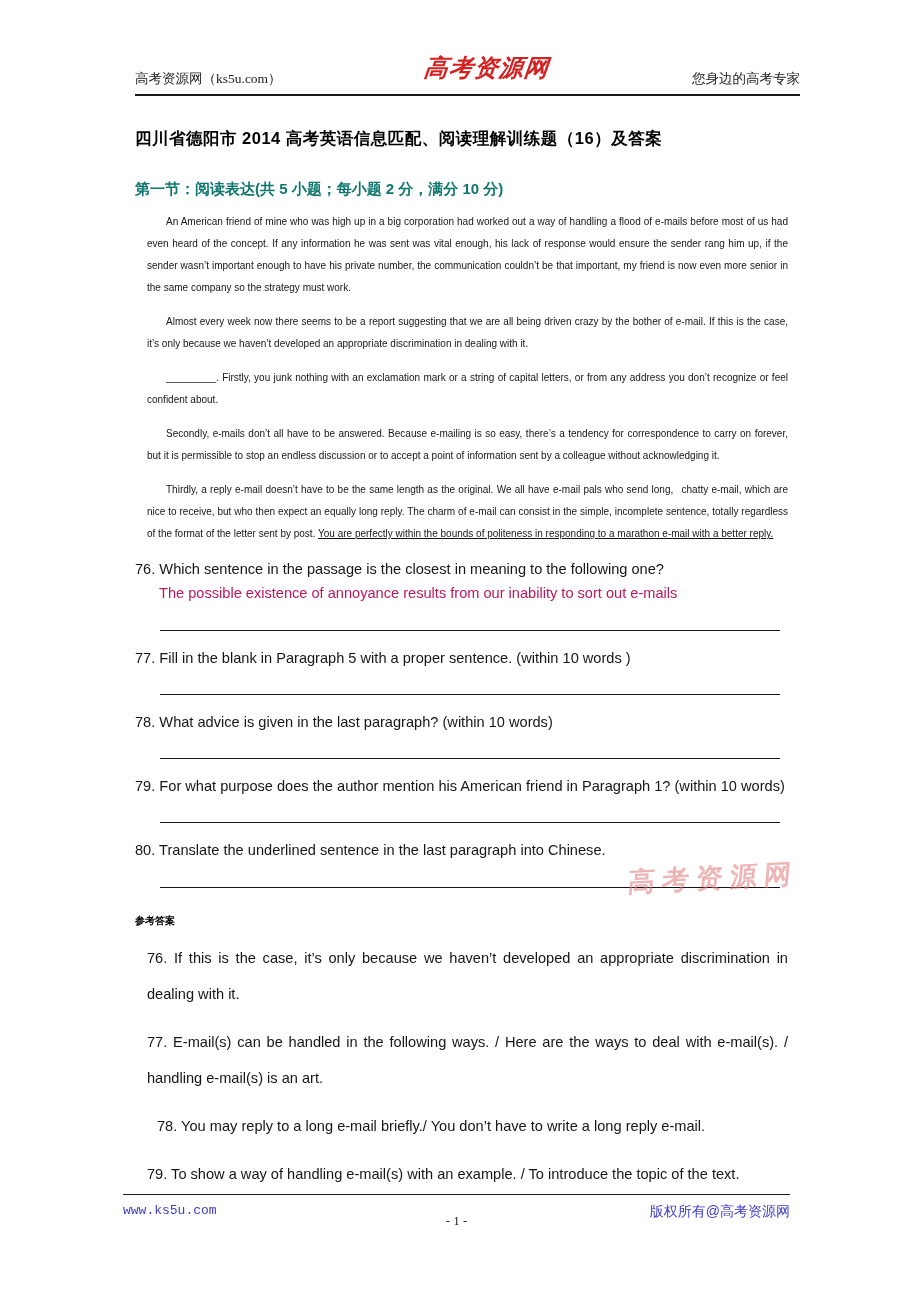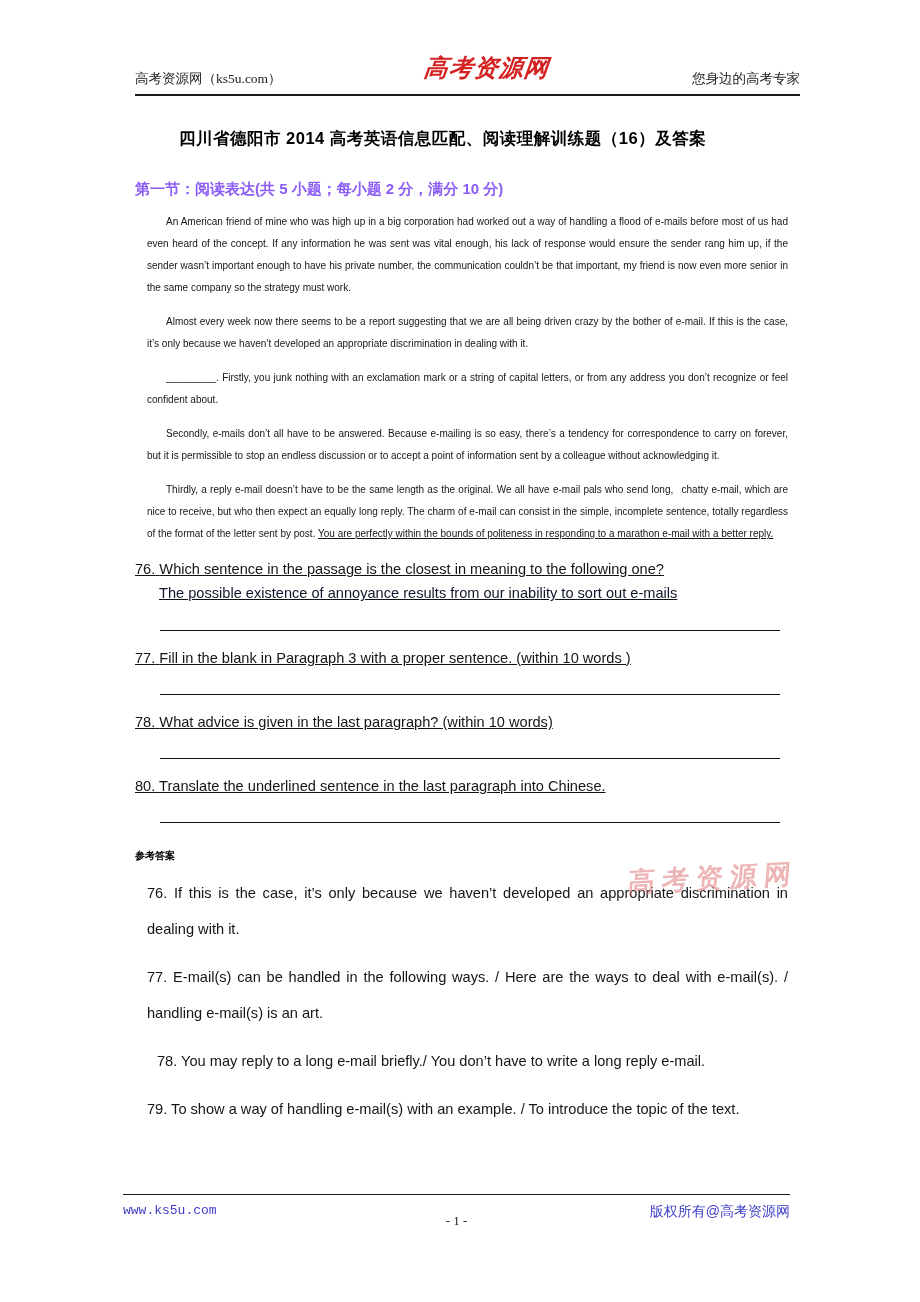--- a/index.html
+++ b/index.html
@@ -29,48 +29,47 @@
     font-size:24px;color:#d42222;
     transform:skewX(-6deg);
     letter-spacing:1px;
     position:relative;top:-4px;
   }
   
   .doc-title{
     margin-top:32px;
     font-size:16.5px;font-weight:bold;color:#000;
     letter-spacing:0.5px;
-    margin-left:44px;
   }
   .section-heading{
     margin-top:30px;
-    font-size:15px;font-weight:bold;color:#8b5cf6;
+    font-size:15px;font-weight:bold;color:#0f766e;
   }
   
   .passage{margin-top:8px;}
   .passage p{
     margin:12px;
     font-size:10px;line-height:22px;
     text-align:justify;
     text-indent:1.9em;
     color:#151515;
   }
   .u-sentence{text-decoration:underline;}
   
-  .questions{margin-top:2px;text-decoration:underline;}
+  .questions{margin-top:2px;}
   .q-item{margin:0;}
   .q-text{
     font-size:14.6px;line-height:24.3px;
     text-align:justify;
     padding-left:24px;text-indent:-24px;
     margin:0;color:#151515;
   }
   .q-sub{
     font-size:14.6px;line-height:24.3px;
-    padding-left:24px;margin:0;color:#0f172a;
+    padding-left:24px;margin:0;color:#be185d;
   }
   .blank-line{
     border-bottom:1.6px solid #141414;
     height:17px;
     margin:7px 20px 15px 25px;
   }
   
   .answers-heading{
     margin-top:26px;
     font-size:10px;font-weight:bold;color:#000;
@@ -144,29 +143,33 @@
 
   <div class="questions">
 
     <div class="q-item">
       <p class="q-text"><span>76.</span> <span>Which sentence in the passage is the closest in meaning to the following one?</span></p>
       <p class="q-sub">The possible existence of annoyance results from our inability to sort out e-mails</p>
       <div class="blank-line"></div>
     </div>
 
     <div class="q-item">
-      <p class="q-text"><span>77.</span> <span>Fill in the blank in Paragraph 3 with a proper sentence. (within 10 words )</span></p>
+      <p class="q-text"><span>77.</span> <span>Fill in the blank in Paragraph 5 with a proper sentence. (within 10 words )</span></p>
       <div class="blank-line"></div>
     </div>
 
     <div class="q-item">
       <p class="q-text"><span>78.</span> <span>What advice is given in the last paragraph? (within 10 words)</span></p>
       <div class="blank-line"></div>
     </div>
 
+    <div class="q-item">
+      <p class="q-text"><span>79.</span> <span>For what purpose does the author mention his American friend in Paragraph 1? (within 10 words)</span></p>
+      <div class="blank-line"></div>
+    </div>
 
     <div class="q-item">
       <p class="q-text"><span>80.</span> <span>Translate the underlined sentence in the last paragraph into Chinese.</span></p>
       <div class="blank-line"></div>
     </div>
 
   </div>
 
   <div class="answers-heading">参考答案</div>
 

